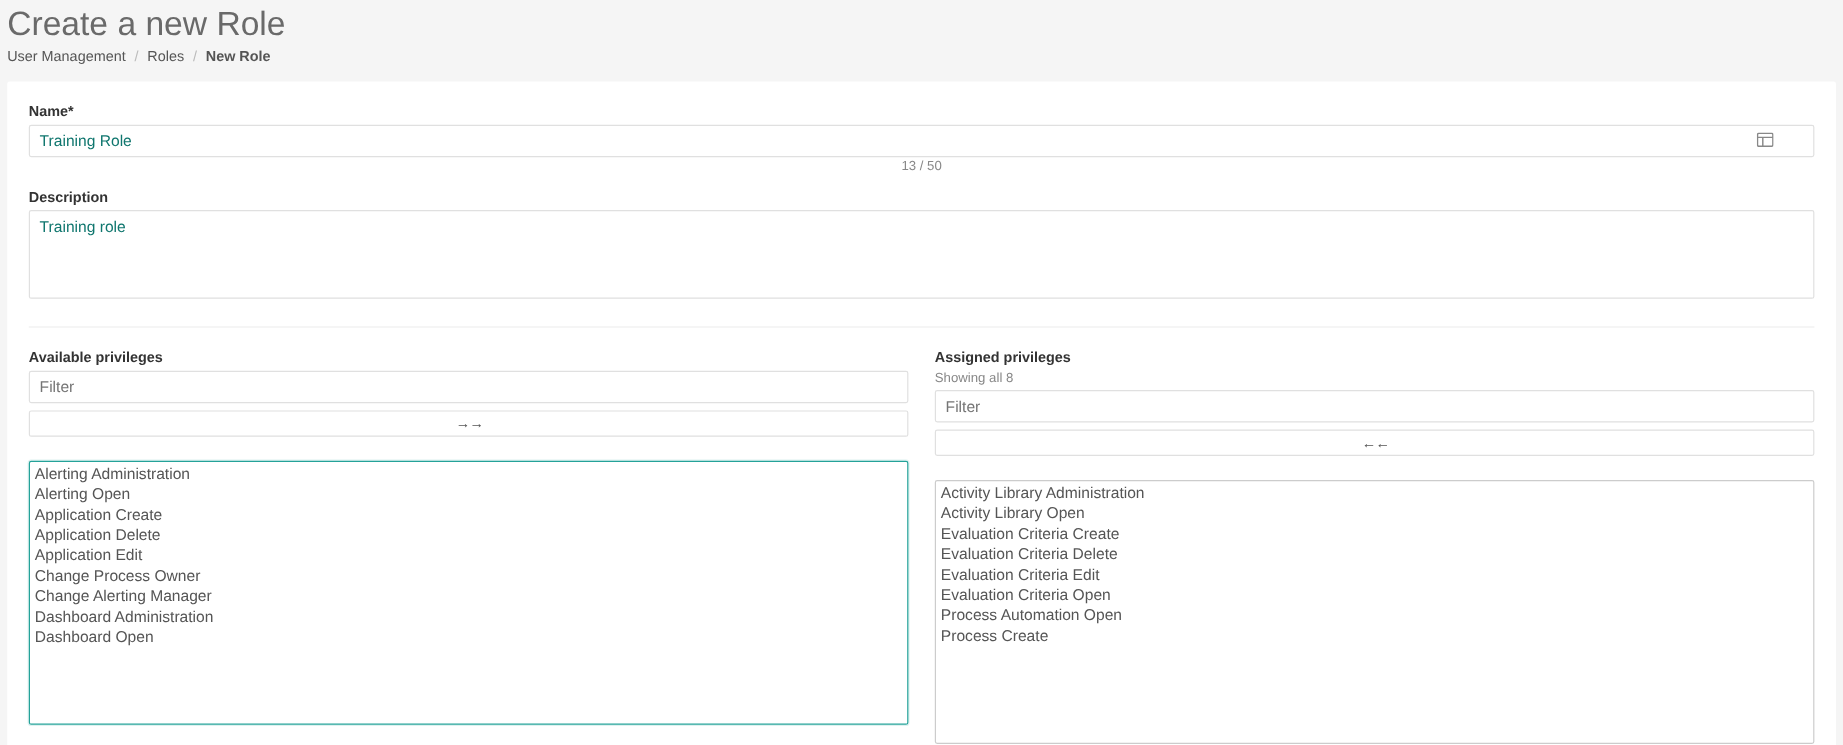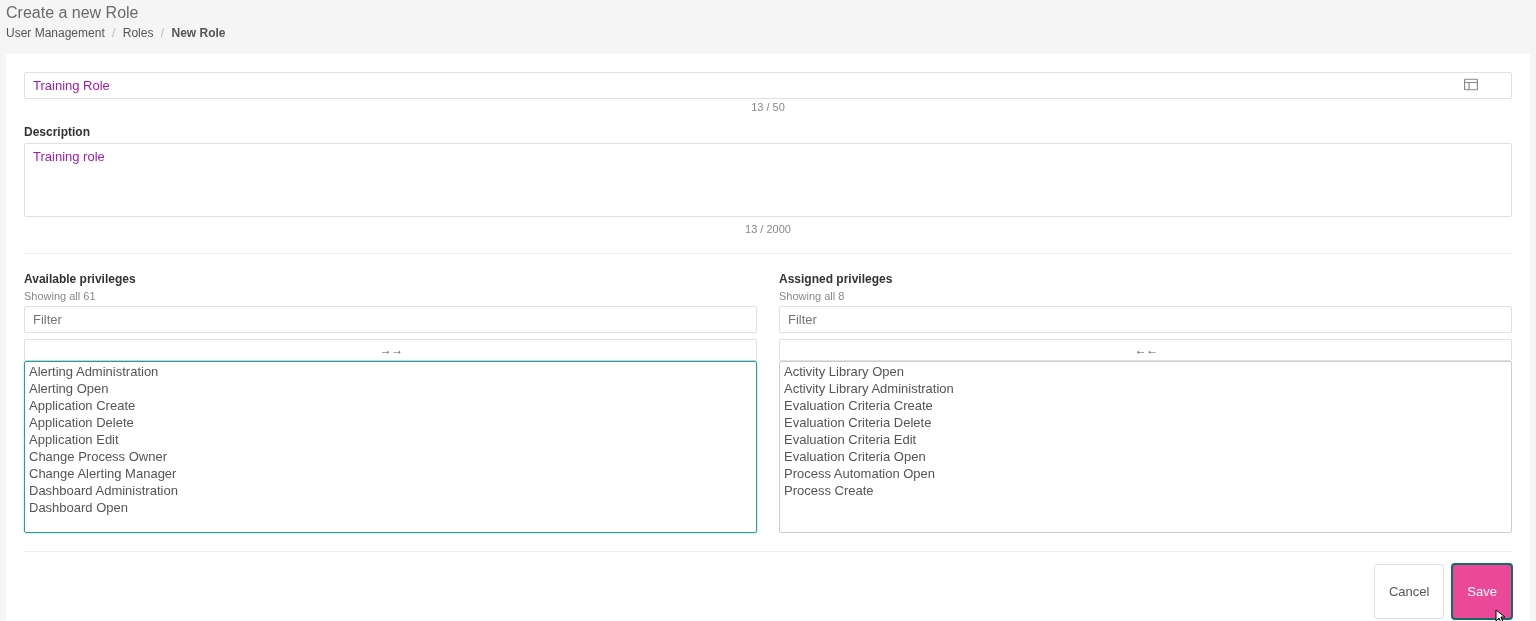--- a/index.html
+++ b/index.html
@@ -8,21 +8,21 @@
     padding: 0;
     font-family: "Segoe UI", Arial, sans-serif;
     background: #f5f5f5;
     color: #555;
     width: 1536px;
   }
   .page-header {
     padding: 4px 6px 8px 6px;
   }
   .page-title {
-    font-size: 16px;
+    font-size: 28px;
     font-weight: 400;
     color: #6a6a6a;
     margin: 0 0 4px 0;
   }
   .breadcrumb {
     font-size: 12px;
     color: #555;
   }
   .breadcrumb .sep {
     margin: 0 4px;
@@ -43,21 +43,21 @@
     color: #333;
     margin-bottom: 4px;
     display: block;
   }
   .text-input {
     width: 100%;
     border: 1px solid #e0e0e0;
     border-radius: 2px;
     font-size: 13px;
     padding: 5px 8px;
-    color: #a21caf;
+    color: #0f766e;
     background: #fff;
     font-family: inherit;
   }
   .name-row { position: relative; }
   .name-icon {
     position: absolute;
     right: 34px;
     top: 50%;
     transform: translateY(-50%);
     color: #888;
@@ -92,24 +92,24 @@
     border-radius: 2px;
     text-align: center;
     padding: 3px 0;
     margin-top: 6px;
     cursor: pointer;
     color: #555;
     font-size: 12px;
     letter-spacing: -2px;
   }
   .listbox {
-    margin-top: 0;
+    margin-top: 20px;
     border: 1px solid #ccc;
     border-radius: 2px;
-    height: 172px;
+    height: 220px;
     overflow-y: scroll;
     font-size: 13px;
     color: #555;
     padding: 1px 2px;
   }
   .listbox.available {
     border-color: #24a299;
     box-shadow: 0 0 0 1px rgba(36,162,153,0.15);
   }
   .listbox .item {
@@ -166,44 +166,43 @@
     <span>User Management</span>
     <span class="sep">/</span>
     <span>Roles</span>
     <span class="sep">/</span>
     <span class="current">New Role</span>
   </div>
 </div>
 
 <div class="card">
 
+  <label class="field-label">Name*</label>
   <div class="name-row">
     <input type="text" class="text-input" value="Training Role" style="">
     <span class="name-icon">
       <svg width="14" height="12" viewBox="0 0 14 12" fill="none" stroke="#888" stroke-width="1.2">
         <rect x="0.6" y="0.6" width="12.8" height="10.8" rx="1"></rect>
         <line x1="0.6" y1="4" x2="13.4" y2="4"></line>
         <line x1="5" y1="4" x2="5" y2="11.4"></line>
       </svg>
     </span>
   </div>
   <div class="counter">13 / 50</div>
 
   <div class="desc-group">
     <label class="field-label">Description</label>
     <textarea class="text-input" style="">Training role</textarea>
-    <div class="counter">13 / 2000</div>
   </div>
 
   <hr class="divider">
 
   <div class="privs">
     <div class="priv-col">
       <label class="field-label">Available privileges</label>
-      <div class="showing">Showing all 61</div>
       <input type="text" class="text-input" placeholder="Filter" style="">
       <div class="move-bar">→ →</div>
       <div class="listbox available" id="available-list">
           <div class="item">Alerting Administration</div>
           <div class="item">Alerting Open</div>
           <div class="item">Application Create</div>
           <div class="item">Application Delete</div>
           <div class="item">Application Edit</div>
           <div class="item">Change Process Owner</div>
           <div class="item">Change Alerting Manager</div>
@@ -211,22 +210,22 @@
           <div class="item">Dashboard Open</div>
         </div>
     </div>
 
     <div class="priv-col">
       <label class="field-label">Assigned privileges</label>
       <div class="showing">Showing all 8</div>
       <input type="text" class="text-input" placeholder="Filter" style="">
       <div class="move-bar">← ←</div>
       <div class="listbox" id="assigned-list">
+          <div class="item">Activity Library Administration</div>
           <div class="item">Activity Library Open</div>
-          <div class="item">Activity Library Administration</div>
           <div class="item">Evaluation Criteria Create</div>
           <div class="item">Evaluation Criteria Delete</div>
           <div class="item">Evaluation Criteria Edit</div>
           <div class="item">Evaluation Criteria Open</div>
           <div class="item">Process Automation Open</div>
           <div class="item">Process Create</div>
         </div>
     </div>
   </div>
 

